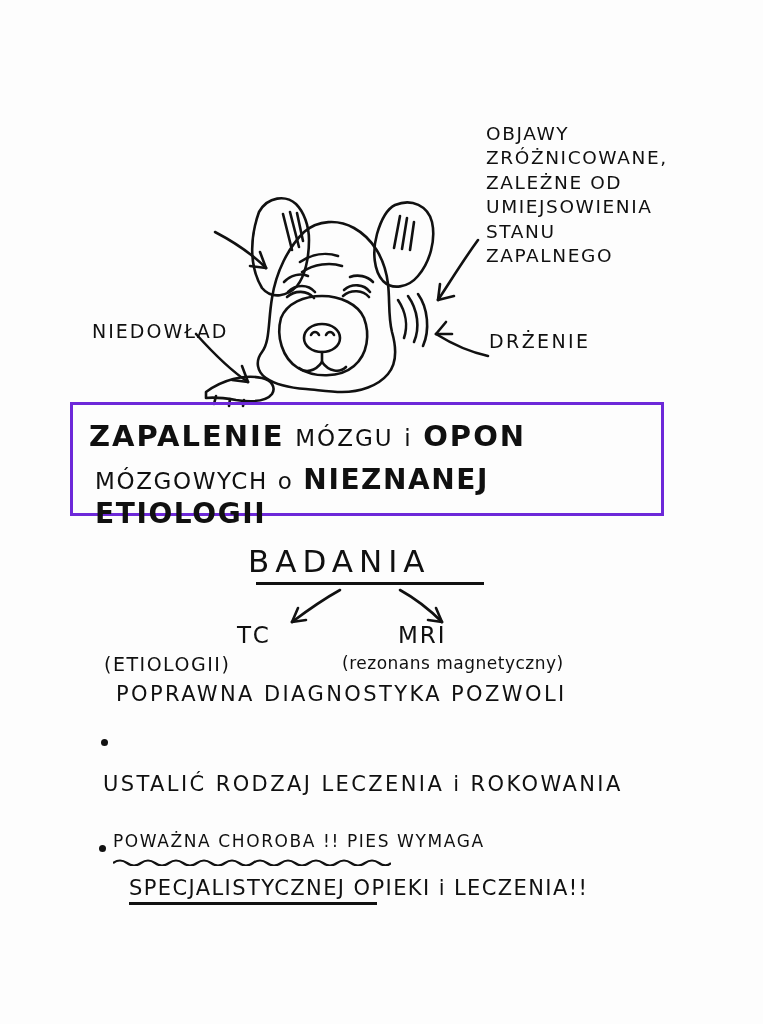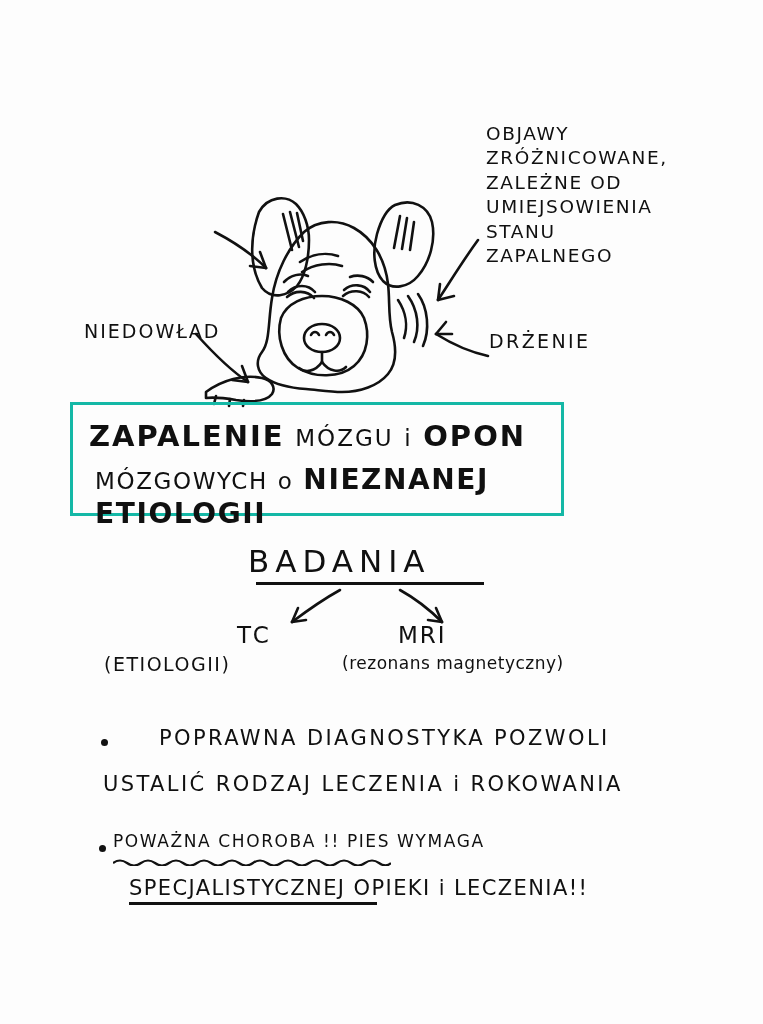--- a/index.html
+++ b/index.html
@@ -33,21 +33,21 @@
   }
 
   
   #lbl-chodzenie {
     left: 88px;
     top: 176px;
     font-size: 19px;
     letter-spacing: 2px;
   }
   #lbl-niedowlad {
-    left: 84px;
+    left: 92px;
     top: 320px;
     font-size: 19px;
     letter-spacing: 2px;
     text-align: right;
   }
   #lbl-objawy {
     left: 480px;
     top: 122px;
     font-size: 18.5px;
     letter-spacing: 1.6px;
@@ -59,23 +59,23 @@
     top: 330px;
     font-size: 19px;
     letter-spacing: 2.4px;
   }
 
   
   .title-box {
     position: absolute;
     left: 70px;
     top: 402px;
-    width: 494px;
+    width: 594px;
     height: 114px;
-    border: 3px solid #14b8a6;
+    border: 3px solid #6d28d9;
     box-sizing: border-box;
   }
   .title-box .line1 {
     position: absolute;
     left: 16px;
     top: 14px;
     font-size: 27px;
     letter-spacing: 2px;
   }
   .title-box .line1 .big {
@@ -148,24 +148,23 @@
     width: 7px;
     height: 7px;
     border-radius: 50%;
     background: #111;
   }
   #b1-dot { left: 101px; top: 739px; }
   #b2-dot { left: 99px; top: 845px; }
 
   #bullet1-l1 {
     left: 116px;
-    top: 726px;
+    top: 682px;
     font-size: 21px;
     letter-spacing: 2.4px;
-    margin-left: 43px;
   }
   #bullet1-l2 {
     left: 103px;
     top: 772px;
     font-size: 21px;
     letter-spacing: 2.4px;
   }
   #bullet2-l1 {
     left: 113px;
     top: 831px;

